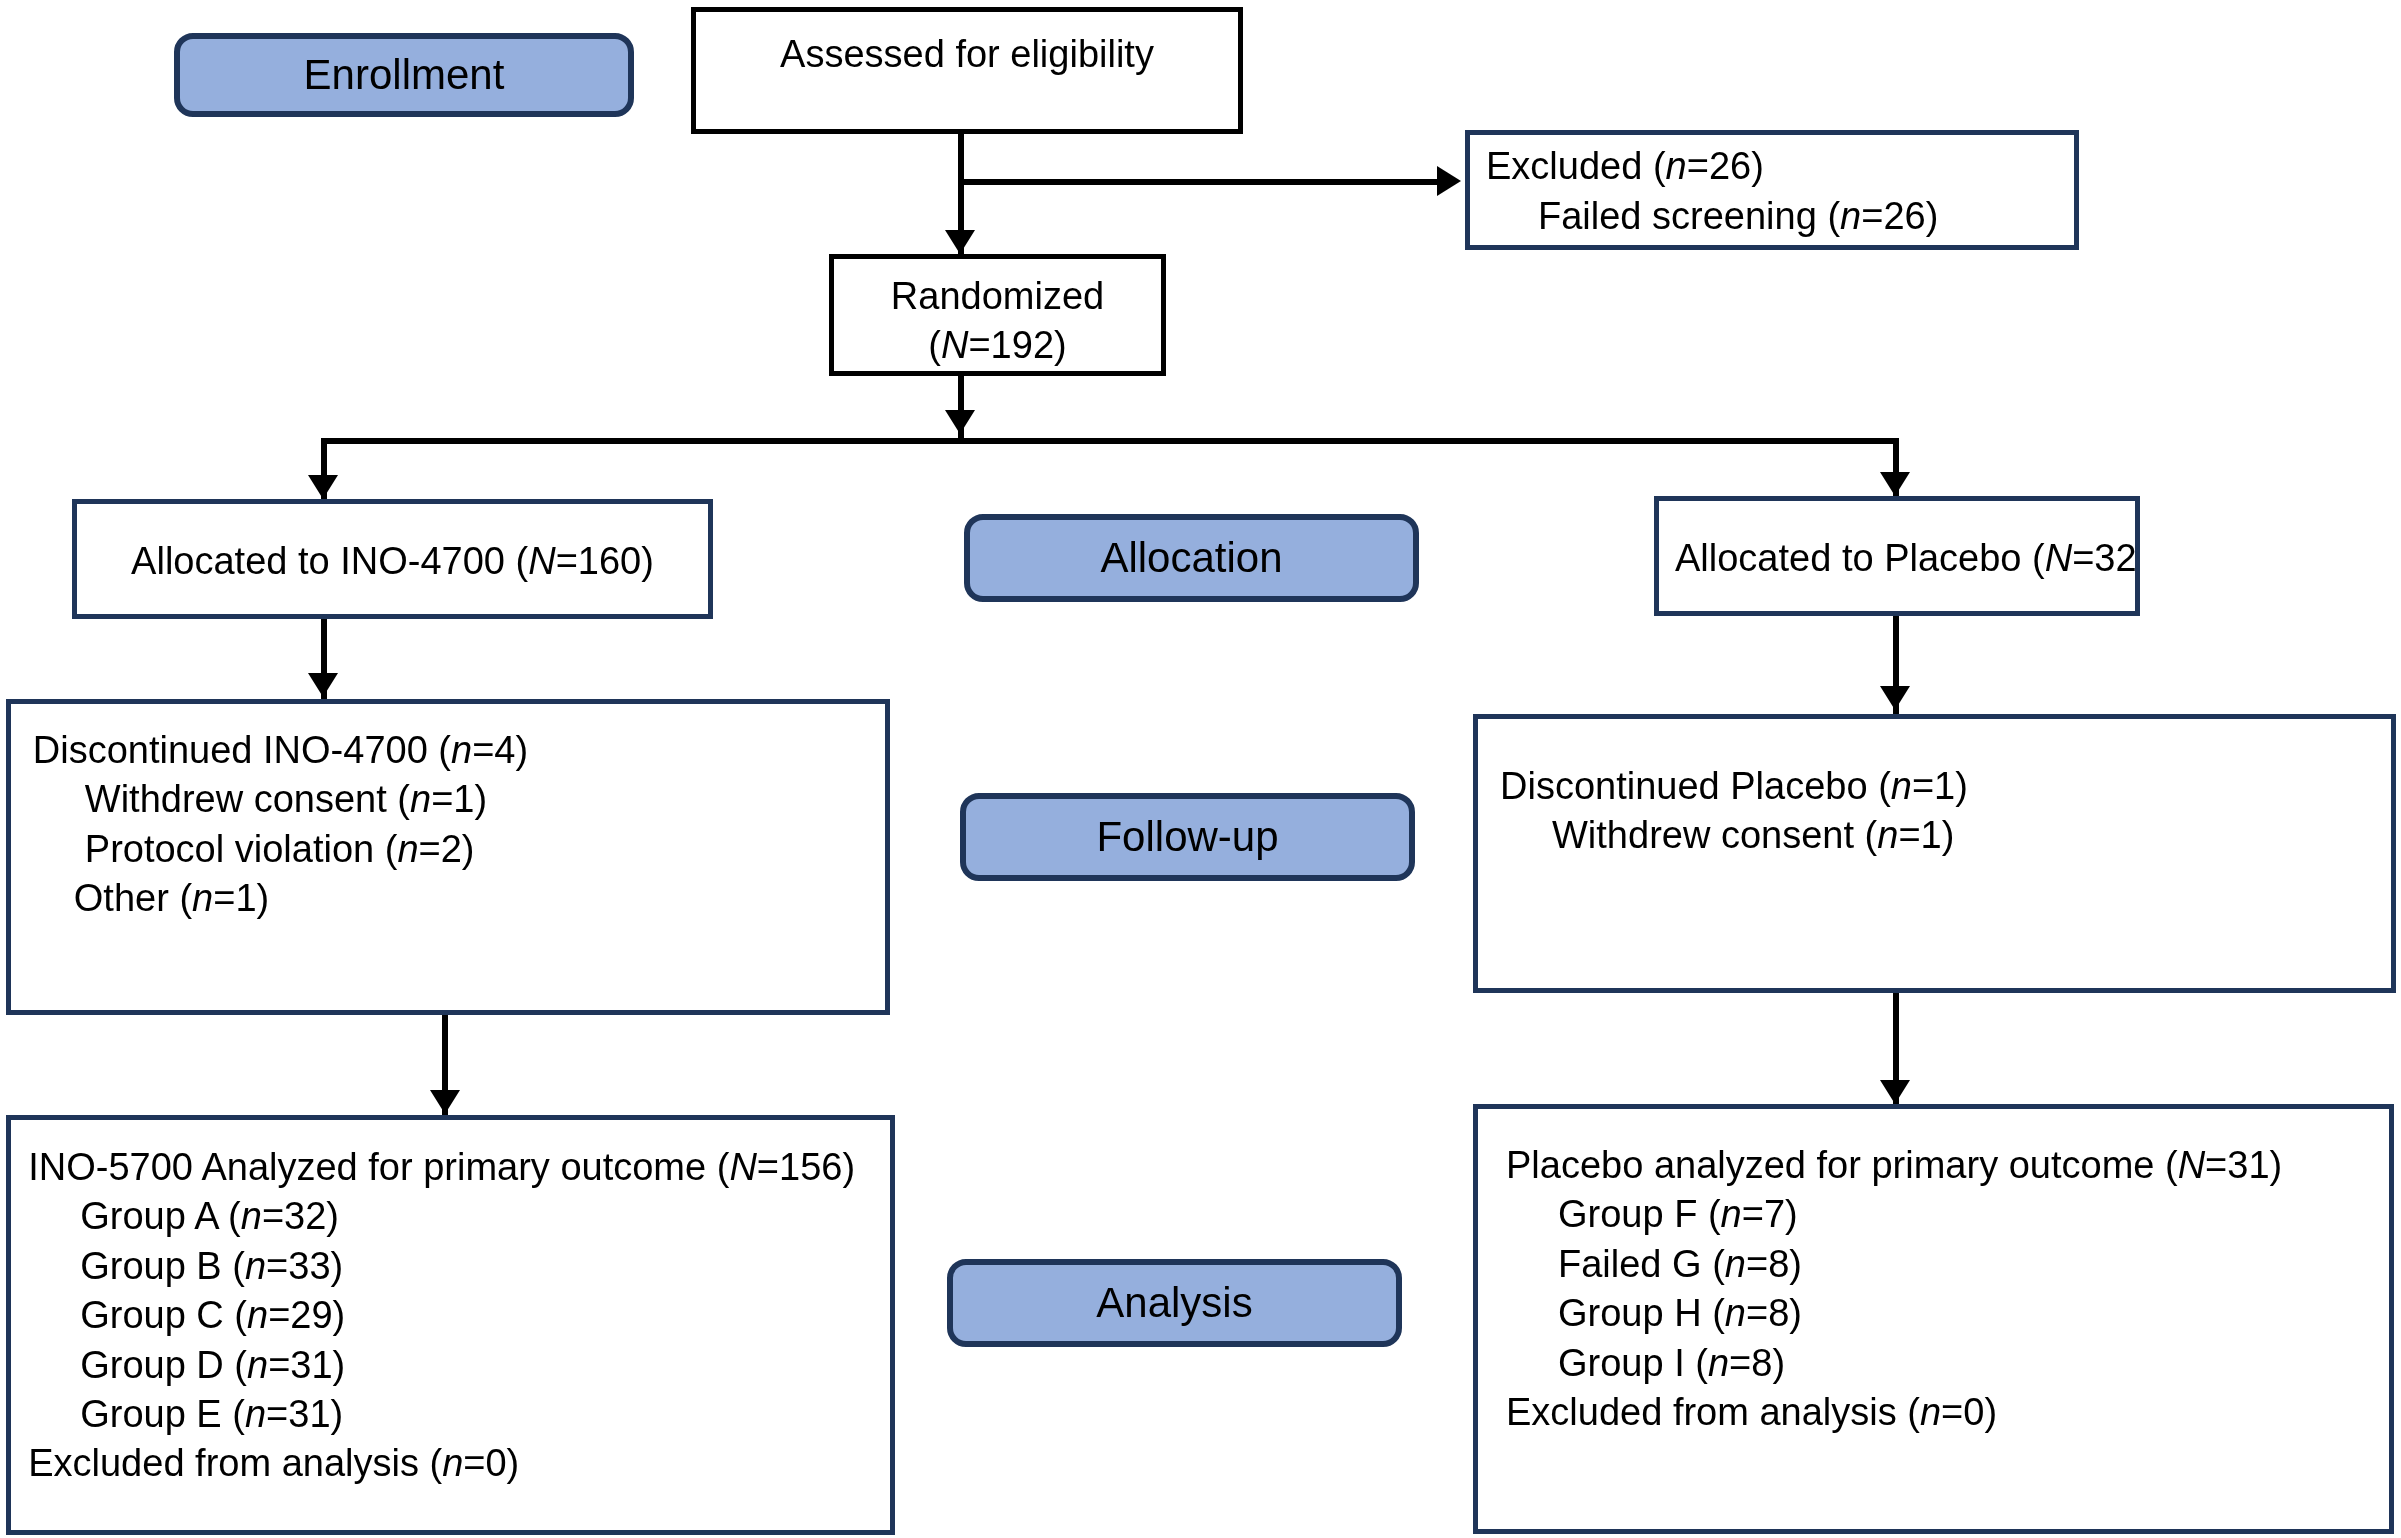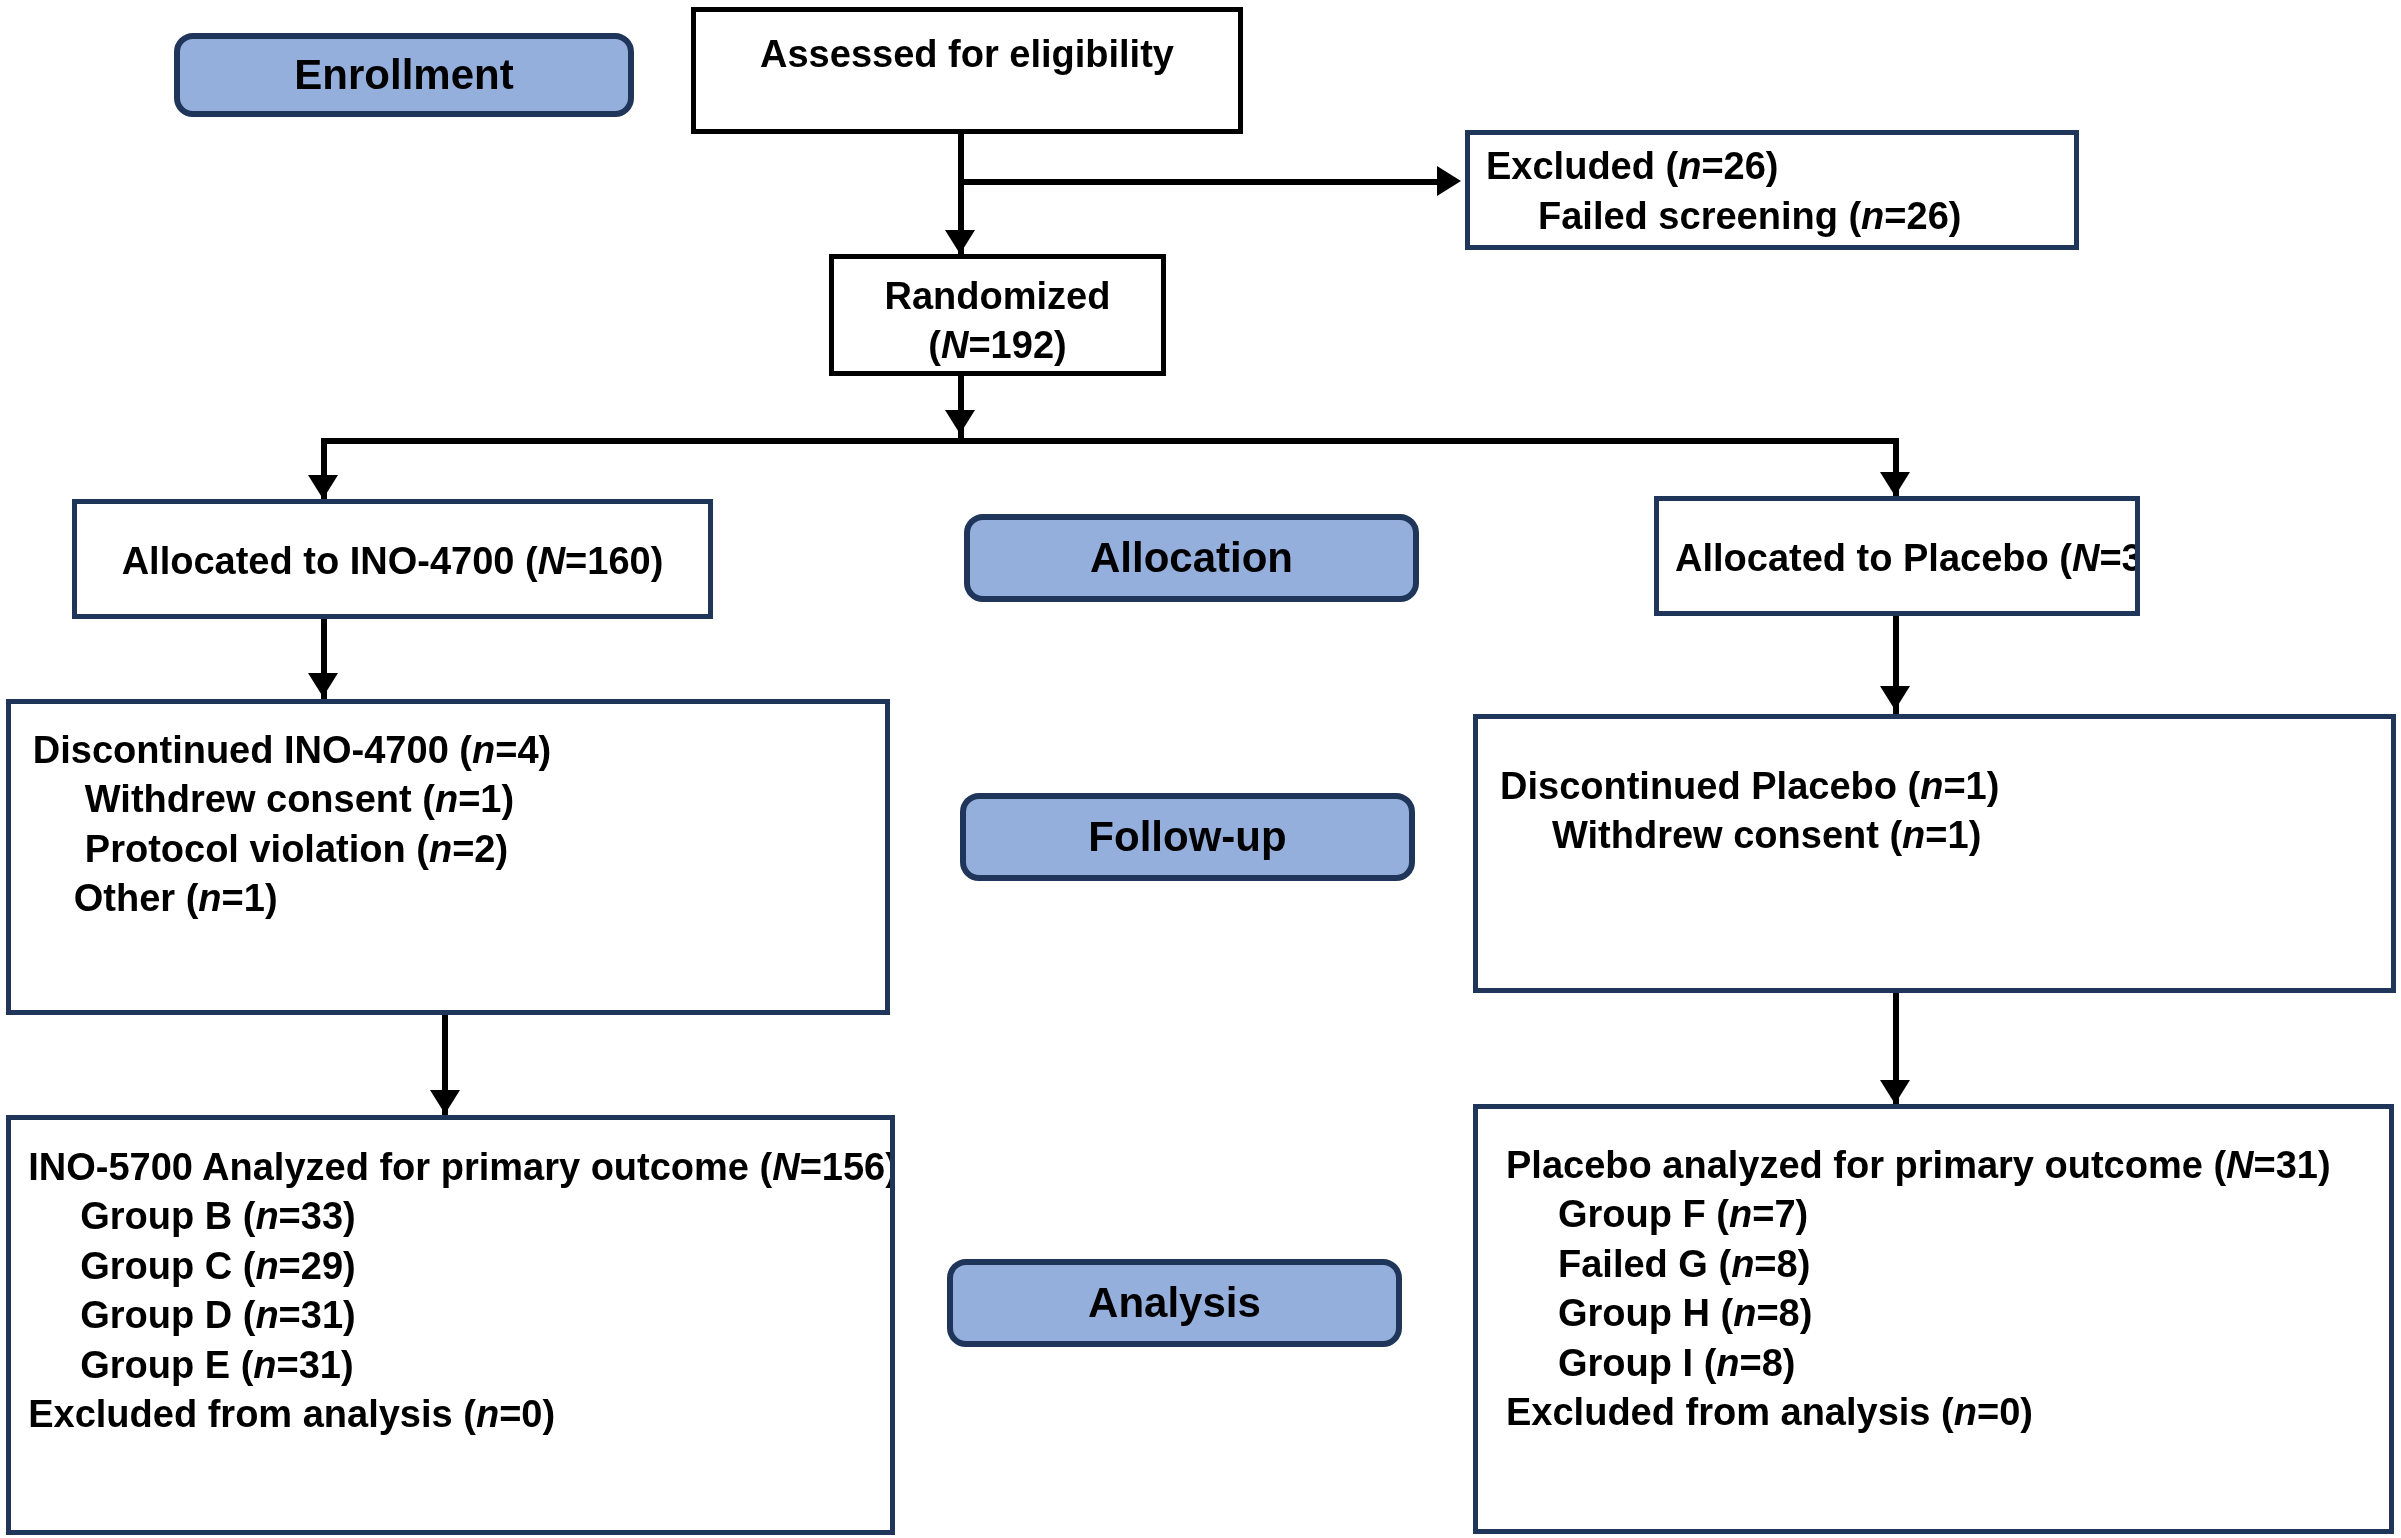--- a/index.html
+++ b/index.html
@@ -1,18 +1,18 @@
 <!DOCTYPE html>
 <html style="font-size:11.6px"><head>
 <meta charset="utf-8">
 <title>CONSORT Flow Diagram</title>
 <style>
   html,body{margin:0;padding:0;background:#ffffff;}
   body{font-family:"Liberation Sans",sans-serif;color:#000;}
-  #canvas{position:relative;width:2401px;height:1539px;background:#fff;overflow:hidden;font-weight:bold;}
+  #canvas{position:relative;width:2401px;height:1539px;background:#fff;overflow:hidden;}
 
   
   .pill{
     position:absolute;
     background:#95AFDD;
     border:6.5px solid #1F3559;
     border-radius:19px;
     box-sizing:border-box;
     display:flex;align-items:center;justify-content:center;
     font-size:42px;
@@ -155,20 +155,21 @@
   <div class="box navy" style="left:1473px;top:714px;width:923px;height:279px;">
     <div class="box-inner left" style="top:43px;padding-left:22px;">
       <div class="ln"><span>Discontinued Placebo (</span><em>n</em><span>=1)</span></div>
       <div class="ln ind"><span>Withdrew consent (</span><em>n</em><span>=1)</span></div>
     </div>
   </div>
 
   <div class="box navy" style="left:5.8px;top:1115px;width:889px;height:420px;">
     <div class="box-inner left" style="top:23px;padding-left:17.4px;">
       <div class="ln"><span>INO-5700 Analyzed for primary outcome (</span><em>N</em><span>=156)</span></div>
+      <div class="ln ind"><span>Group A (</span><em>n</em><span>=32)</span></div>
       <div class="ln ind"><span>Group B (</span><em>n</em><span>=33)</span></div>
       <div class="ln ind"><span>Group C (</span><em>n</em><span>=29)</span></div>
       <div class="ln ind"><span>Group D (</span><em>n</em><span>=31)</span></div>
       <div class="ln ind"><span>Group E (</span><em>n</em><span>=31)</span></div>
       <div class="ln"><span>Excluded from analysis (</span><em>n</em><span>=0)</span></div>
     </div>
   </div>
 
   <div class="box navy" style="left:1473px;top:1104px;width:921px;height:430px;">
     <div class="box-inner left" style="top:32px;padding-left:28px;">

